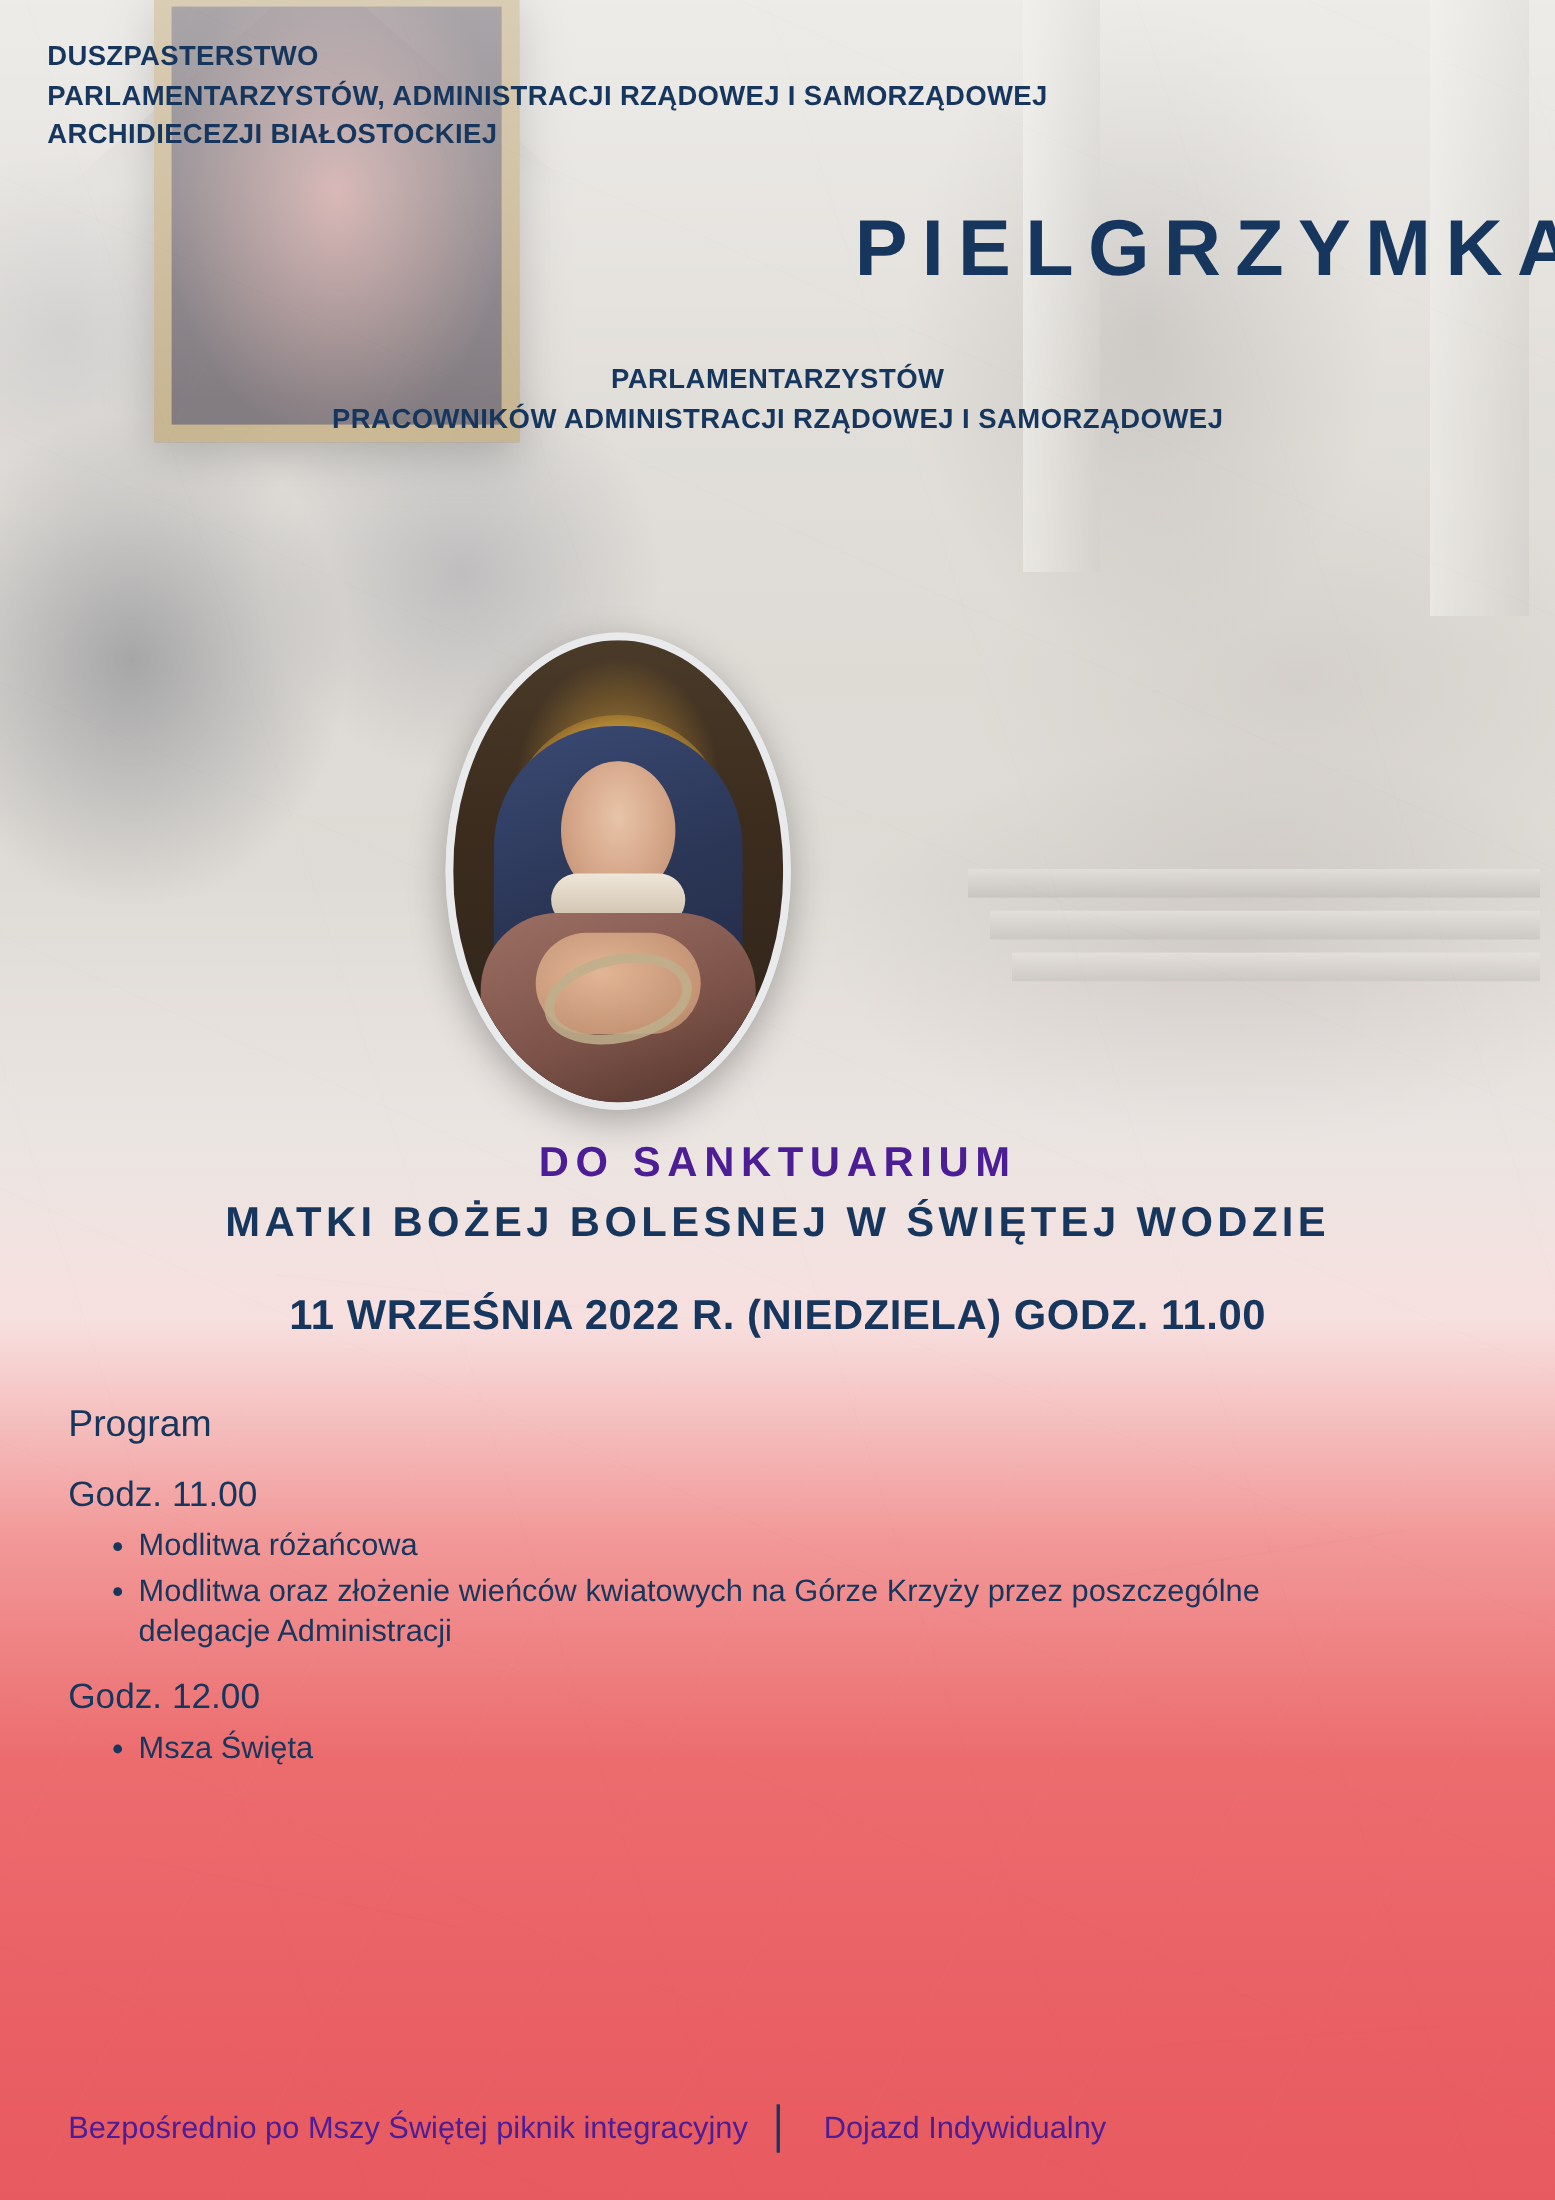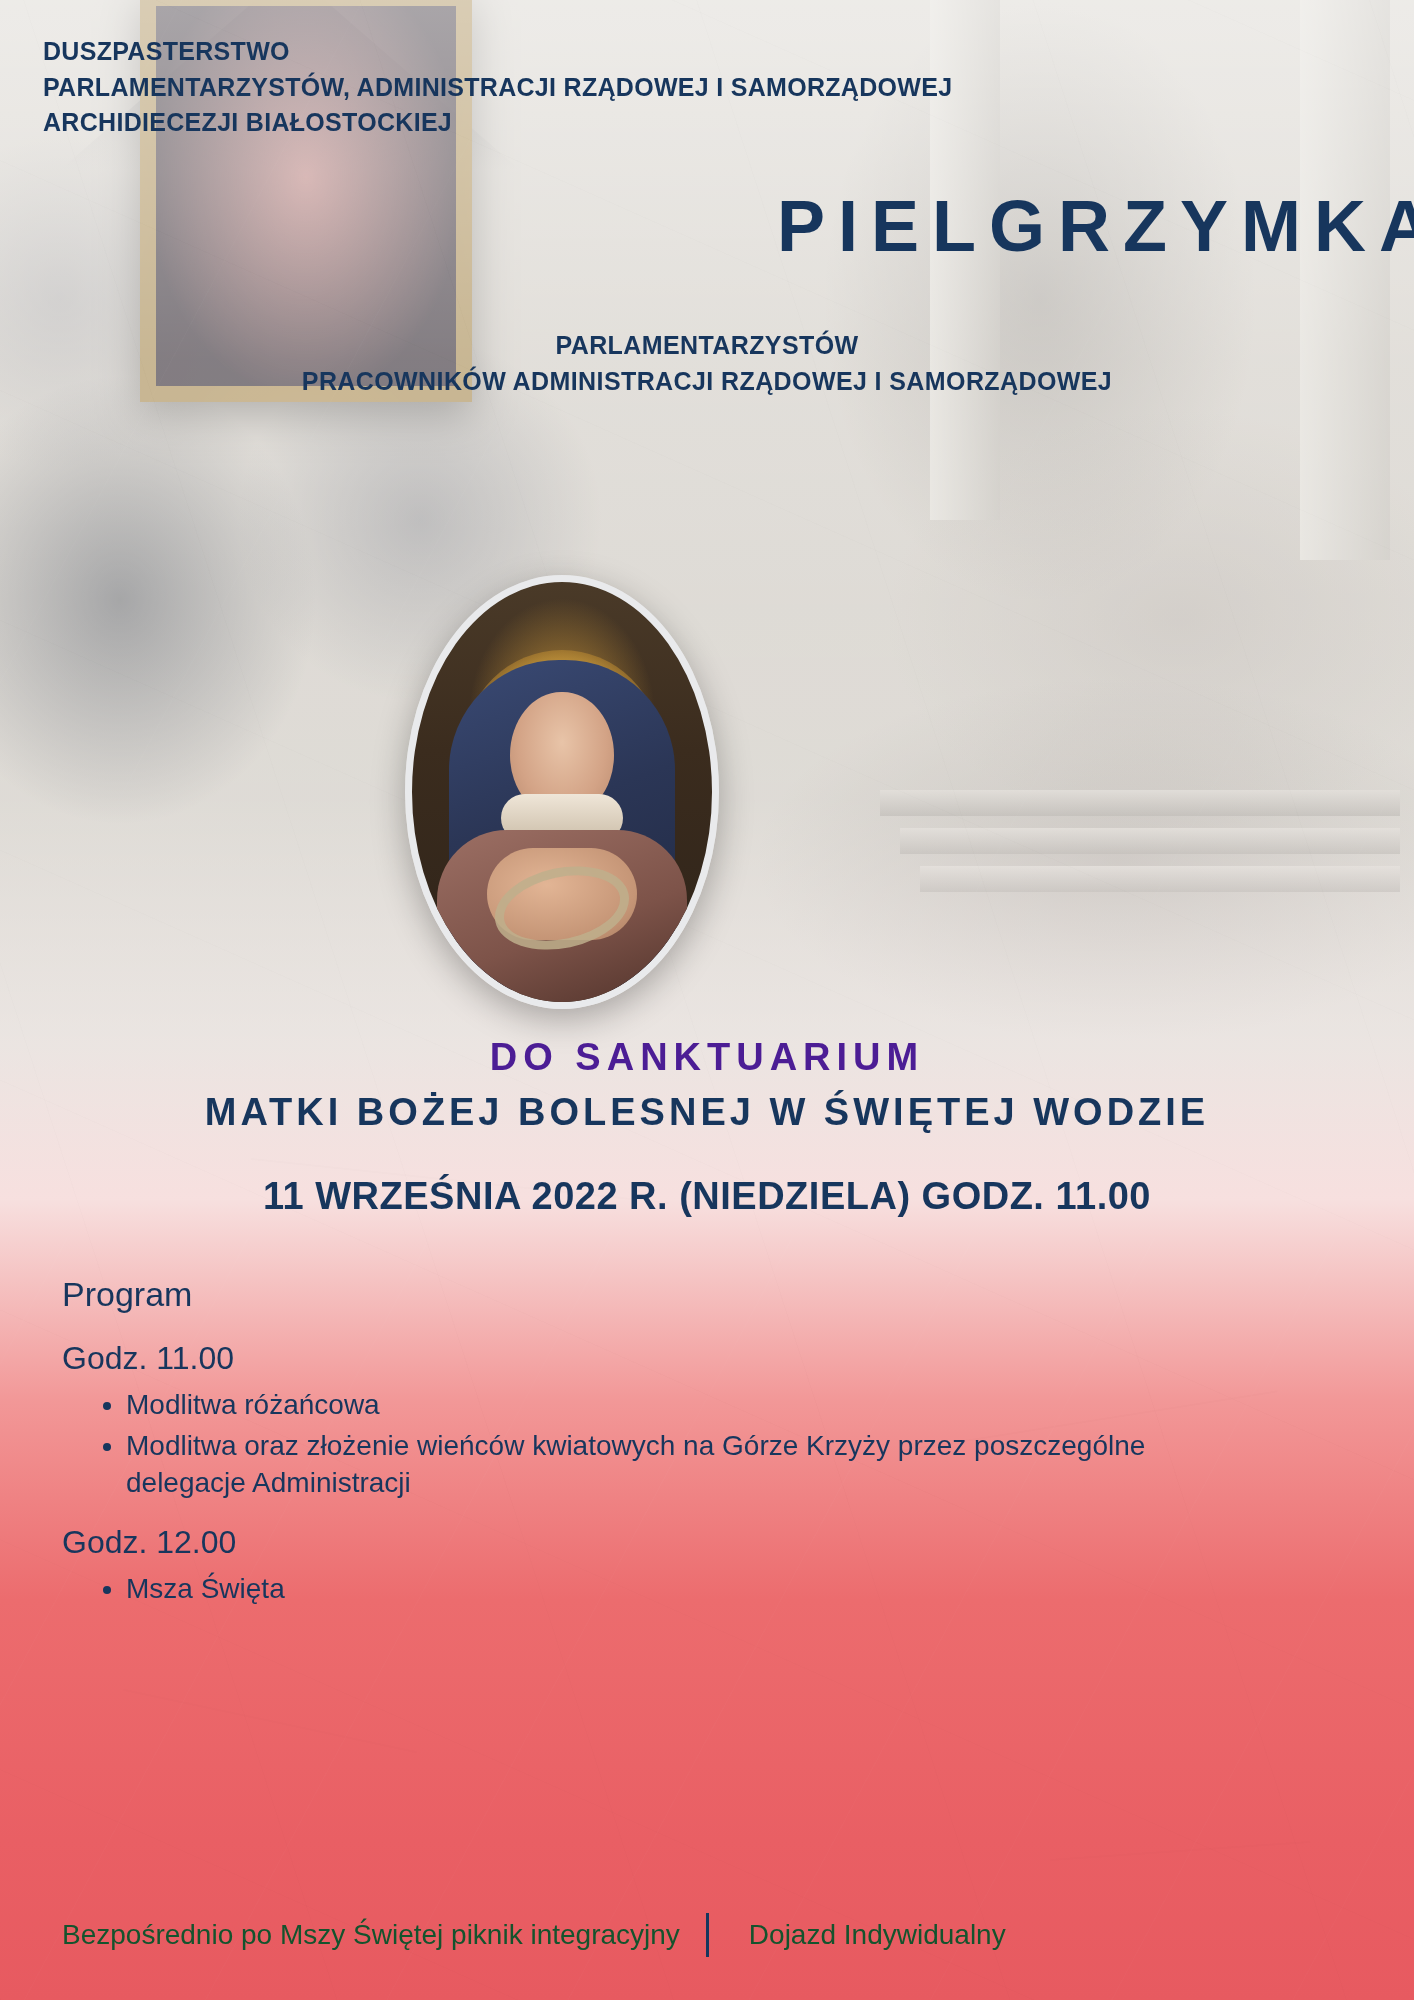--- a/index.html
+++ b/index.html
@@ -293,21 +293,21 @@
     max-width: 1140px;
   }
 
   .footer {
     position: absolute;
     left: 62px;
     top: 1913px;
     width: 1300px;
     display: flex;
     align-items: center;
-    color: #14532d;
+    color: #4c1d95;
     font-size: 28px;
   }
   .footer .sep {
     width: 3px;
     height: 44px;
     background: #17365d;
     margin: 0 40px 0 26px;
   }
 </style>
 </head>

